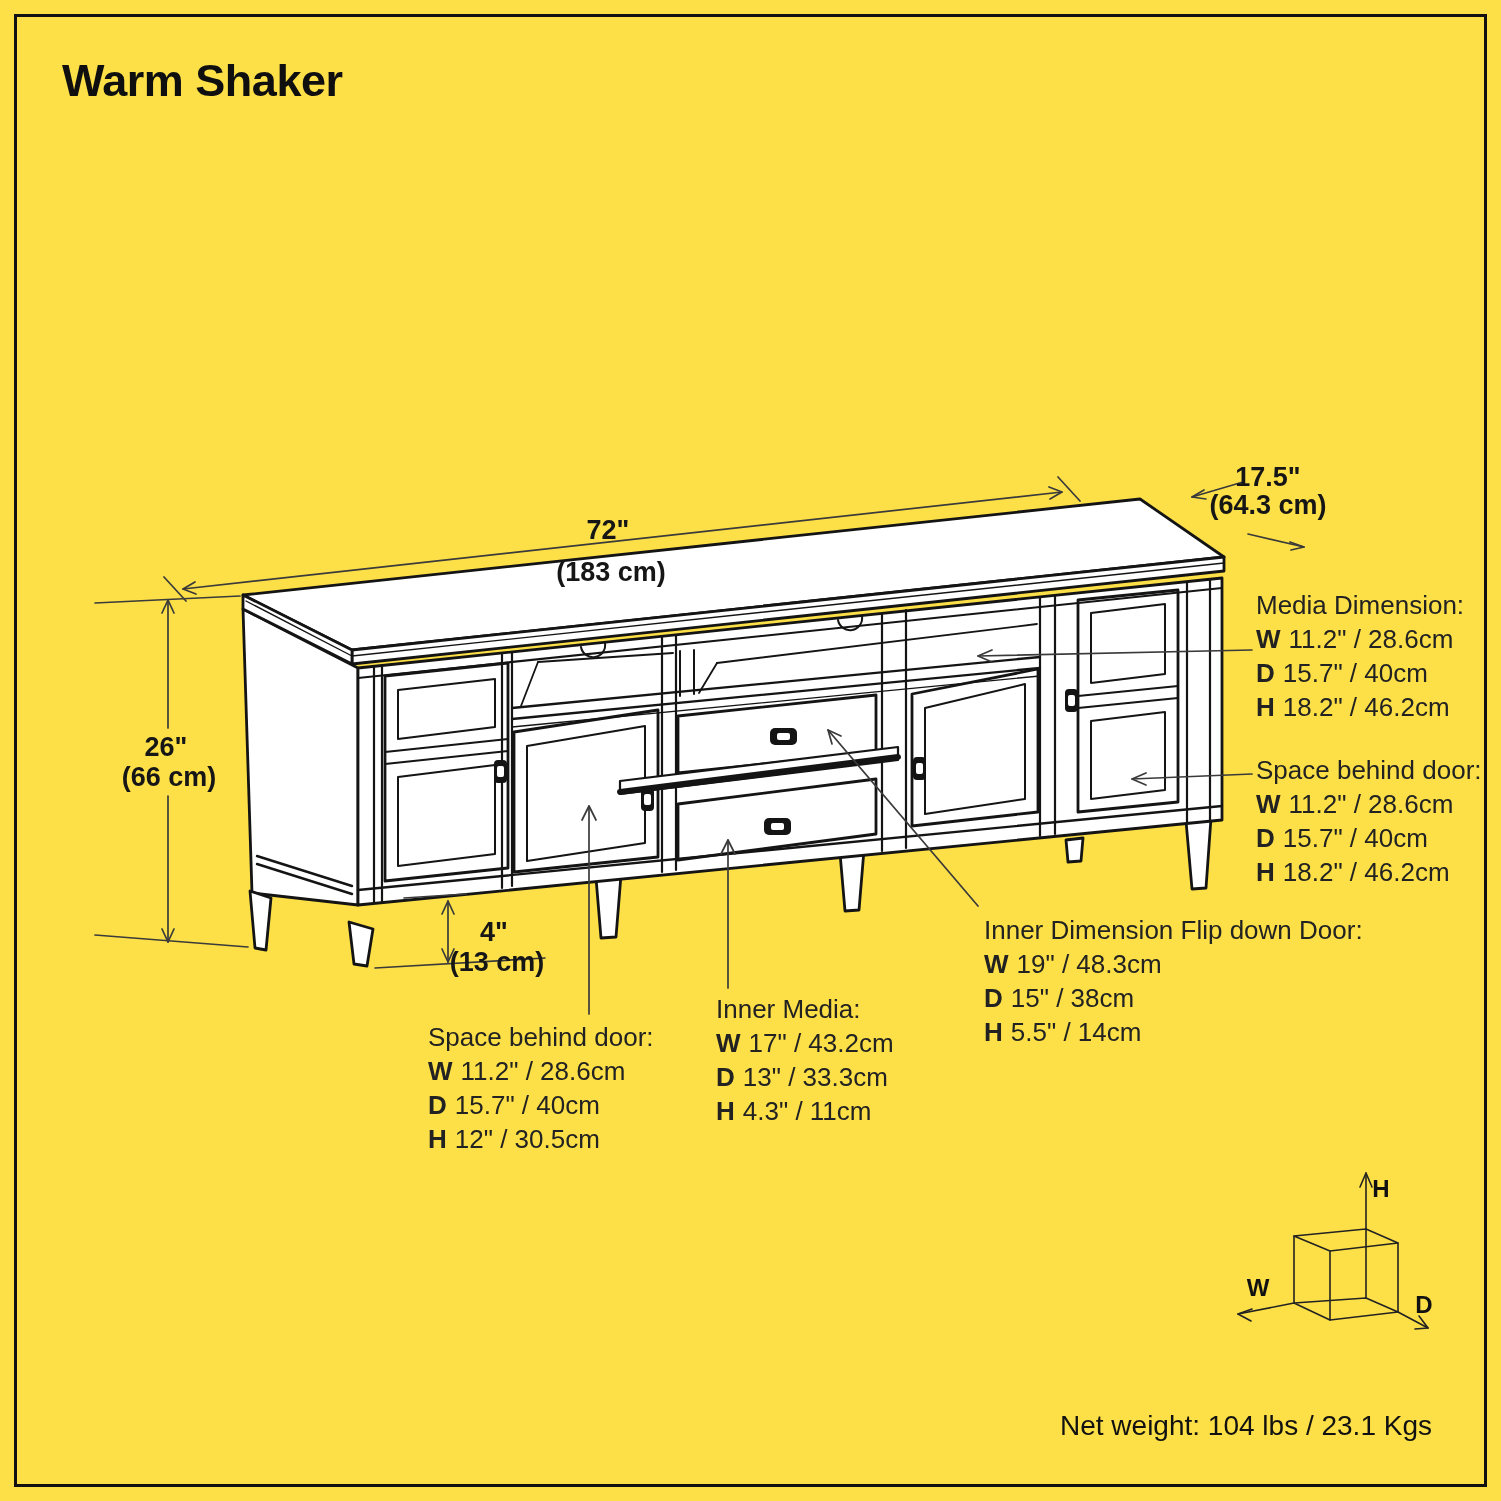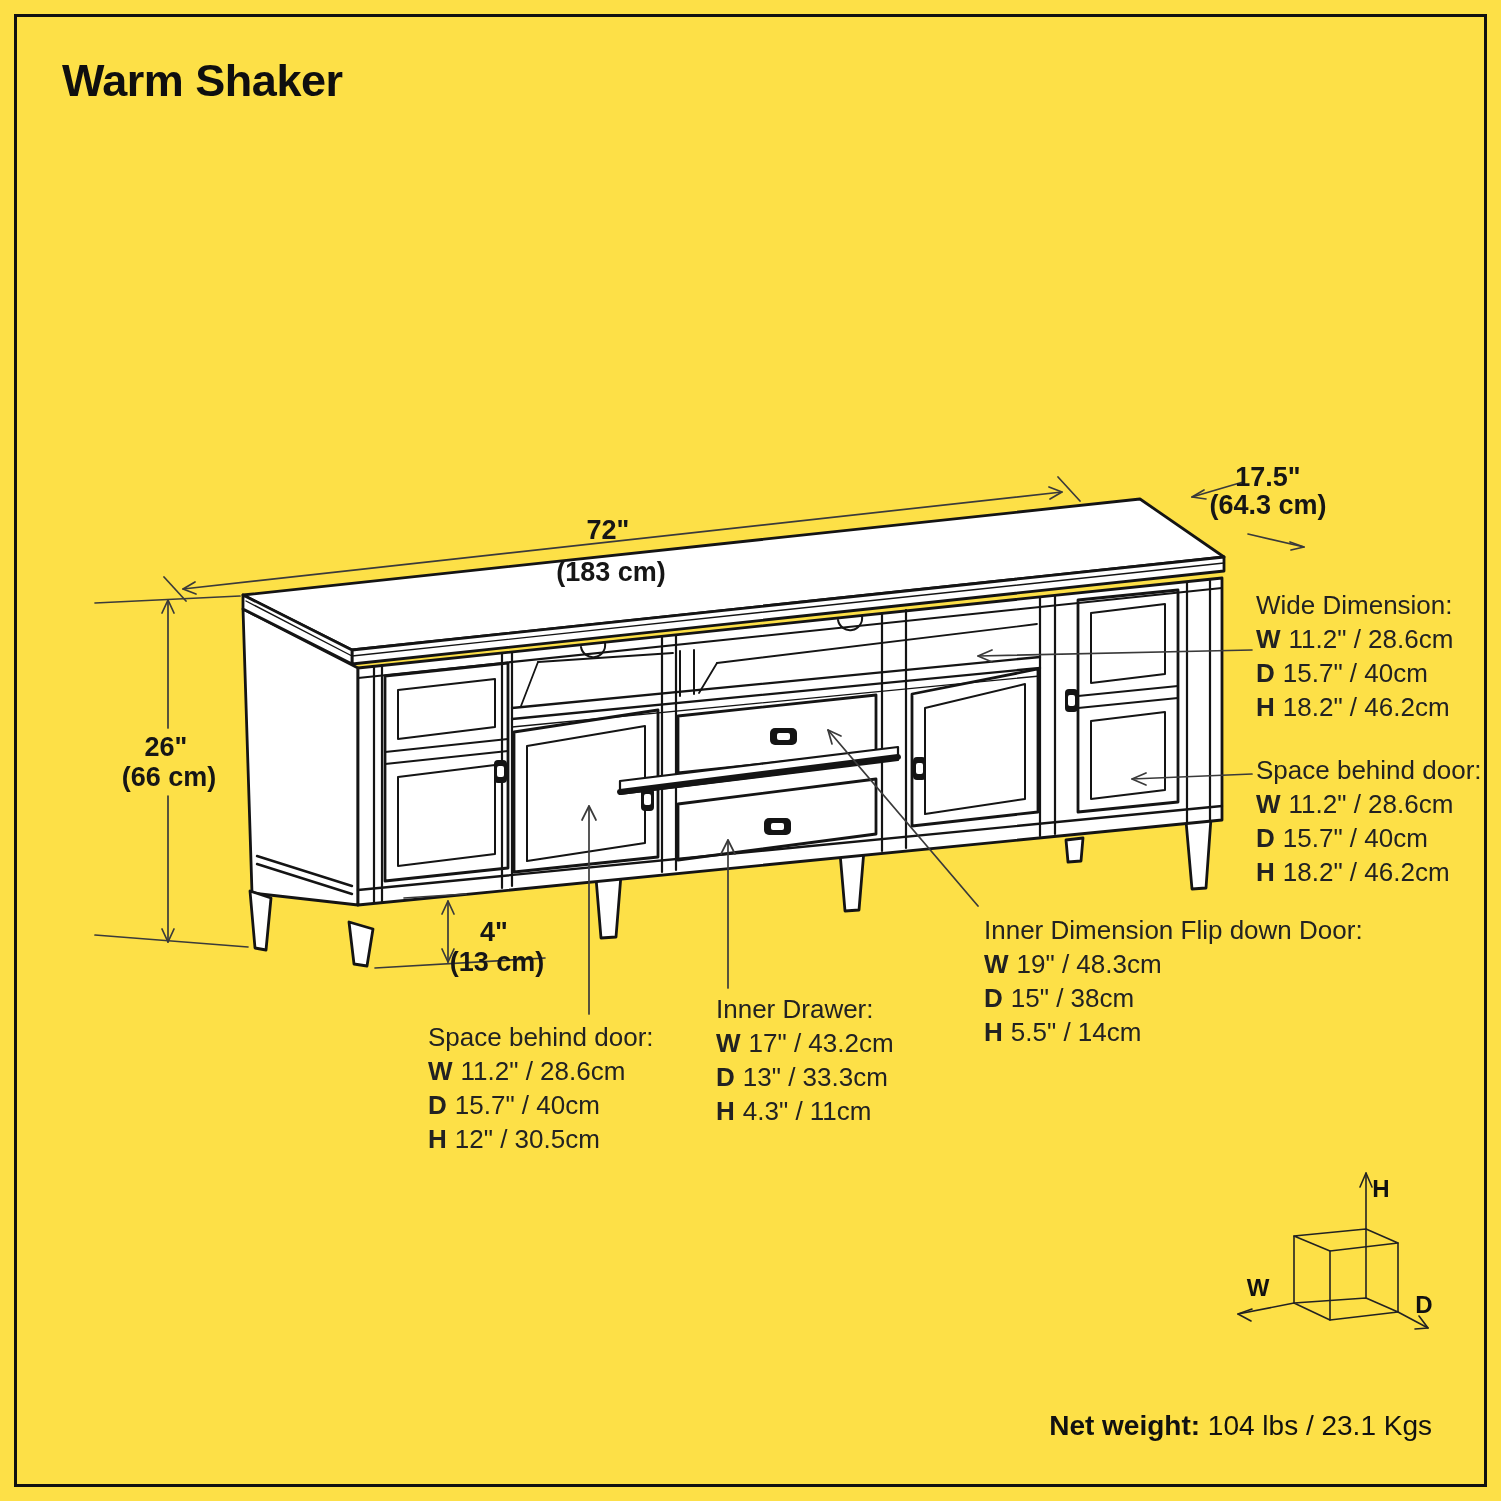--- a/index.html
+++ b/index.html
@@ -11,21 +11,21 @@
   svg.draw{position:absolute;left:0;top:0;width:1501px;height:1501px;}
   svg.draw *{stroke-linejoin:round;stroke-linecap:round;}
   .dlabel{position:absolute;transform:translateX(-50%);font-weight:700;font-size:27px;
           line-height:29px;color:#161616;white-space:nowrap;text-align:center;}
   .callout{position:absolute;font-size:26px;line-height:34px;color:#222;white-space:nowrap;}
   .callout .h{font-weight:400;}
   .callout .r b{font-weight:700;margin-right:8px;}
   .cubelabel{position:absolute;transform:translate(-50%,-50%);font-weight:700;
              font-size:24px;color:#111;}
   .netweight{position:absolute;right:69px;top:1410px;font-size:28px;color:#111;}
-  .netweight b{font-weight:700;margin-left:8px;}
+  .netweight b{font-weight:400;margin-left:8px;}
 </style>
 </head>
 <body>
 
 <div id="page">
   <div class="frame"></div>
 
   <div class="title">
     <div>Warm Shaker</div>
   </div>
@@ -225,42 +225,42 @@
   <div class="dlabel" style="left:1268px;top:463px">17.5"</div>
   <div class="dlabel" style="left:1268px;top:491px">(64.3 cm)</div>
 
   <div class="dlabel" style="left:166px;top:733px">26"</div>
   <div class="dlabel" style="left:169px;top:763px">(66 cm)</div>
 
   <div class="dlabel" style="left:494px;top:918px">4"</div>
   <div class="dlabel" style="left:497px;top:948px">(13 cm)</div>
 
   <div class="callout" style="left:1256px;top:588px">
-    <div class="h">Wide Dimension:</div>
+    <div class="h">Media Dimension:</div>
     <div class="r"><b>W</b><span>11.2" / 28.6cm</span></div>
     <div class="r"><b>D</b><span>15.7" / 40cm</span></div>
     <div class="r"><b>H</b><span>18.2" / 46.2cm</span></div>
   </div>
 
   <div class="callout" style="left:1256px;top:753px">
     <div class="h">Space behind door:</div>
     <div class="r"><b>W</b><span>11.2" / 28.6cm</span></div>
     <div class="r"><b>D</b><span>15.7" / 40cm</span></div>
     <div class="r"><b>H</b><span>18.2" / 46.2cm</span></div>
   </div>
 
   <div class="callout" style="left:984px;top:913px">
     <div class="h">Inner Dimension Flip down Door:</div>
     <div class="r"><b>W</b><span>19" / 48.3cm</span></div>
     <div class="r"><b>D</b><span>15" / 38cm</span></div>
     <div class="r"><b>H</b><span>5.5" / 14cm</span></div>
   </div>
 
   <div class="callout" style="left:716px;top:992px">
-    <div class="h">Inner Drawer:</div>
+    <div class="h">Inner Media:</div>
     <div class="r"><b>W</b><span>17" / 43.2cm</span></div>
     <div class="r"><b>D</b><span>13" / 33.3cm</span></div>
     <div class="r"><b>H</b><span>4.3" / 11cm</span></div>
   </div>
 
   <div class="callout" style="left:428px;top:1020px">
     <div class="h">Space behind door:</div>
     <div class="r"><b>W</b><span>11.2" / 28.6cm</span></div>
     <div class="r"><b>D</b><span>15.7" / 40cm</span></div>
     <div class="r"><b>H</b><span>12" / 30.5cm</span></div>

